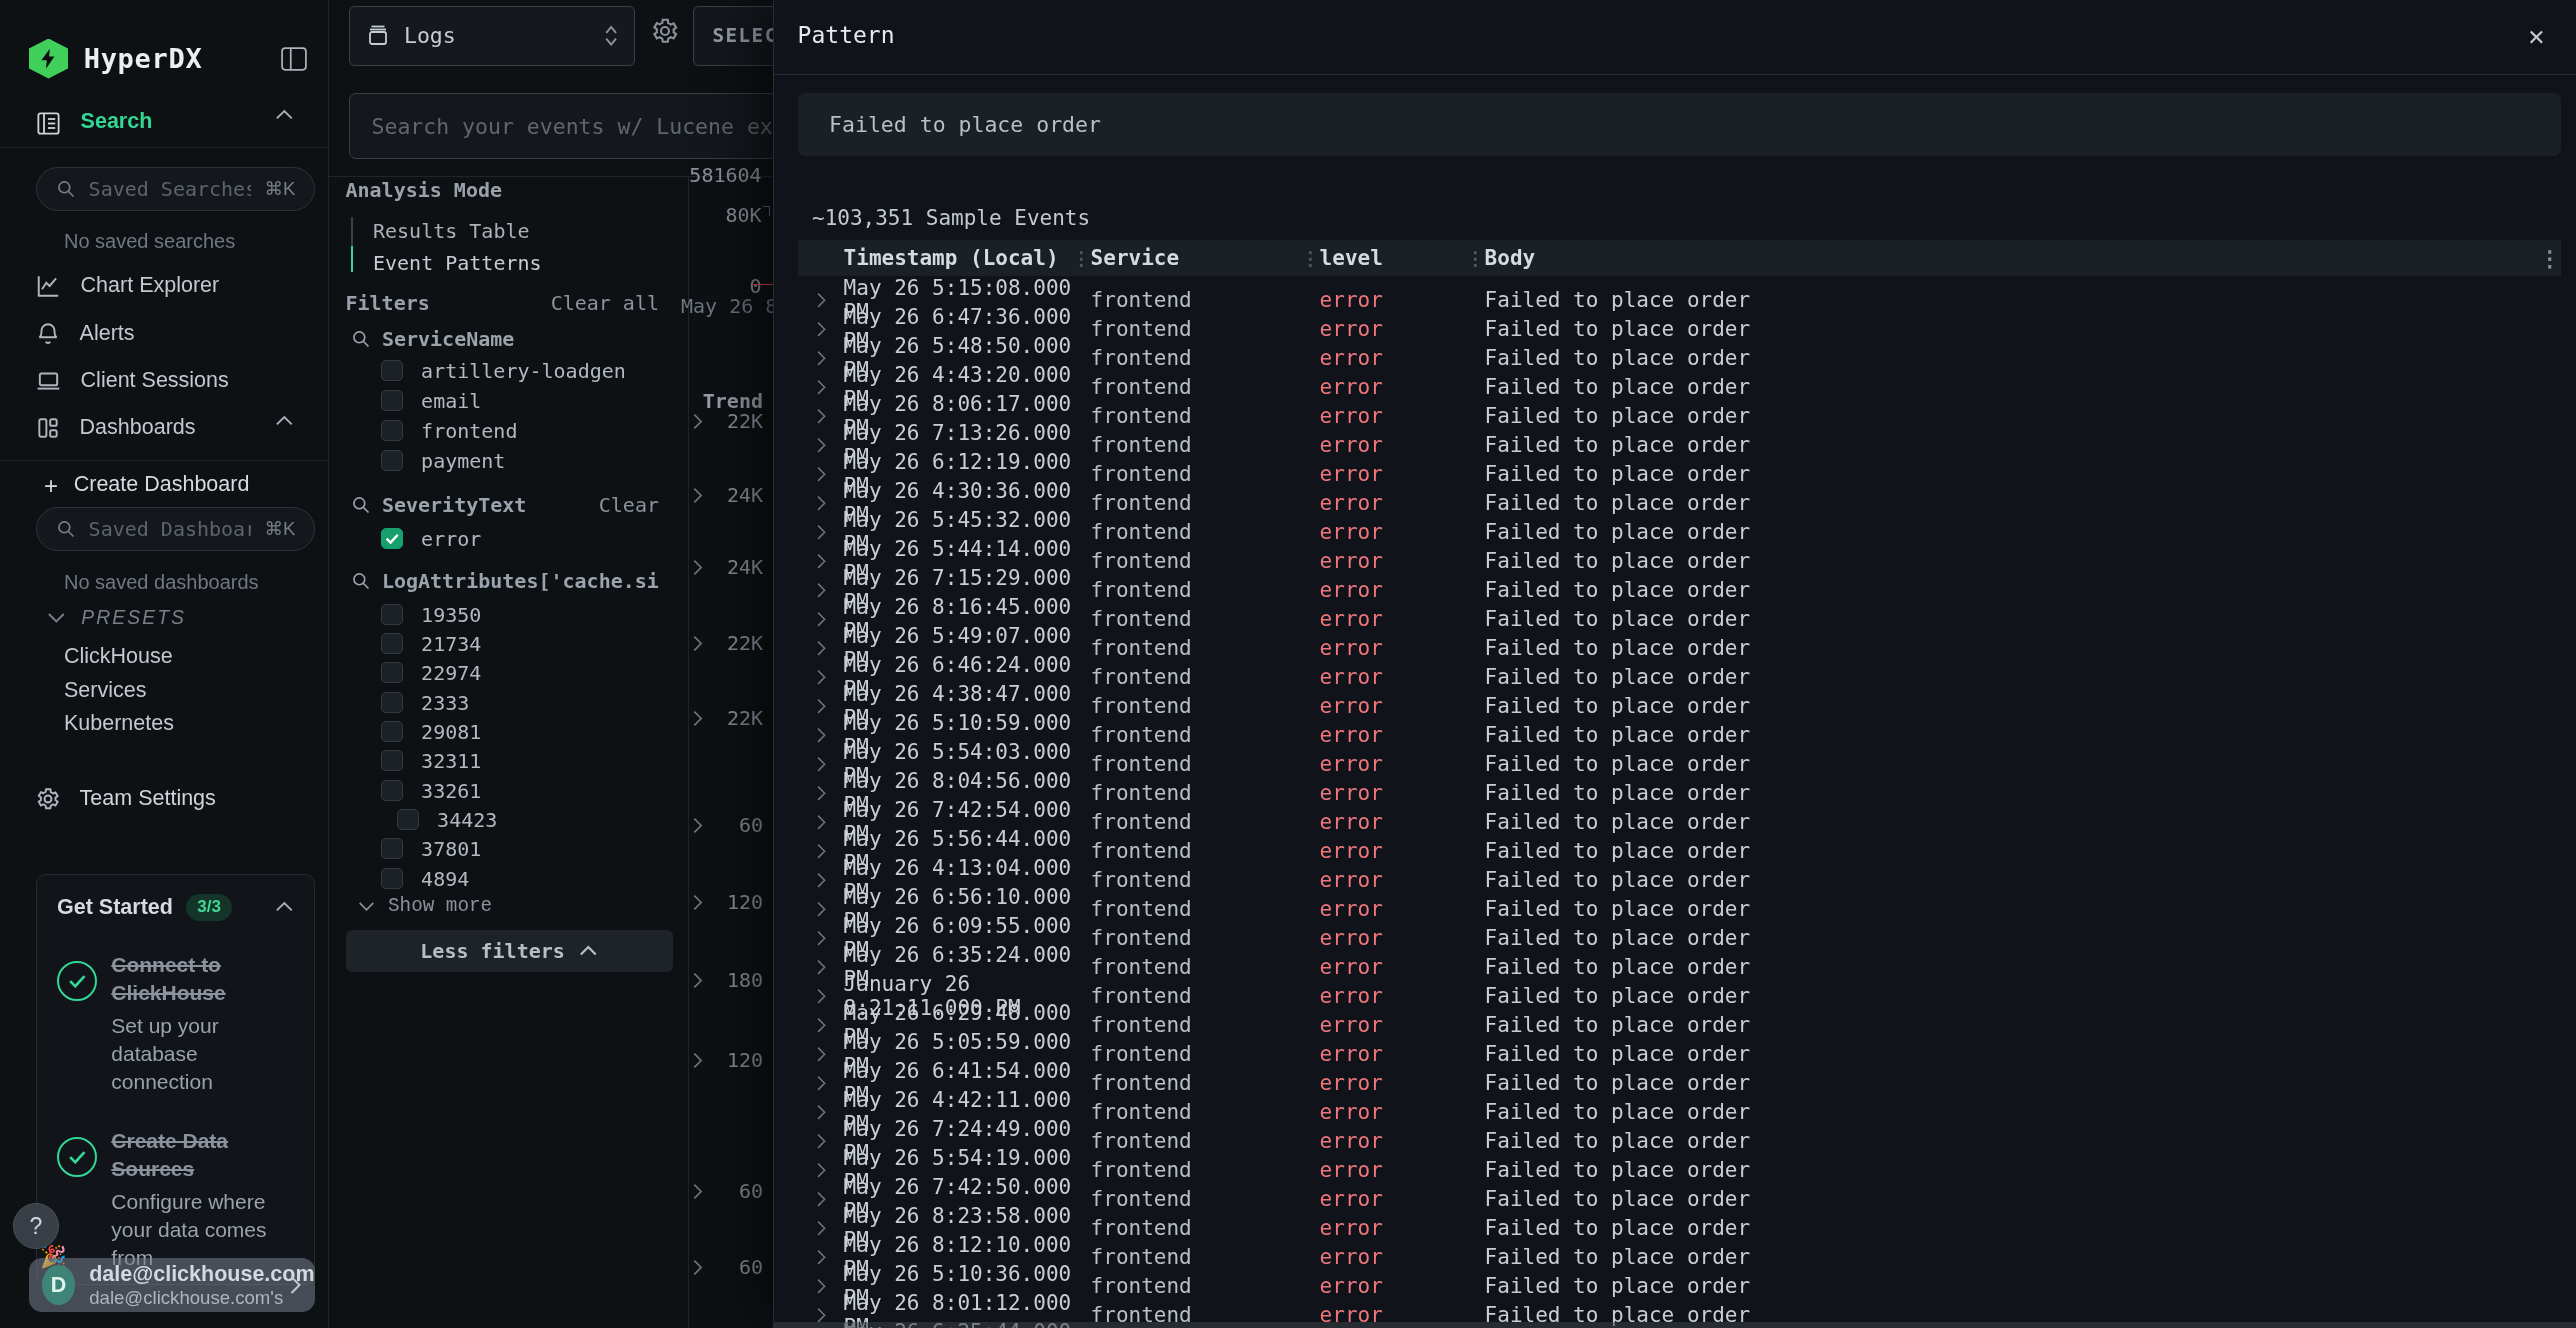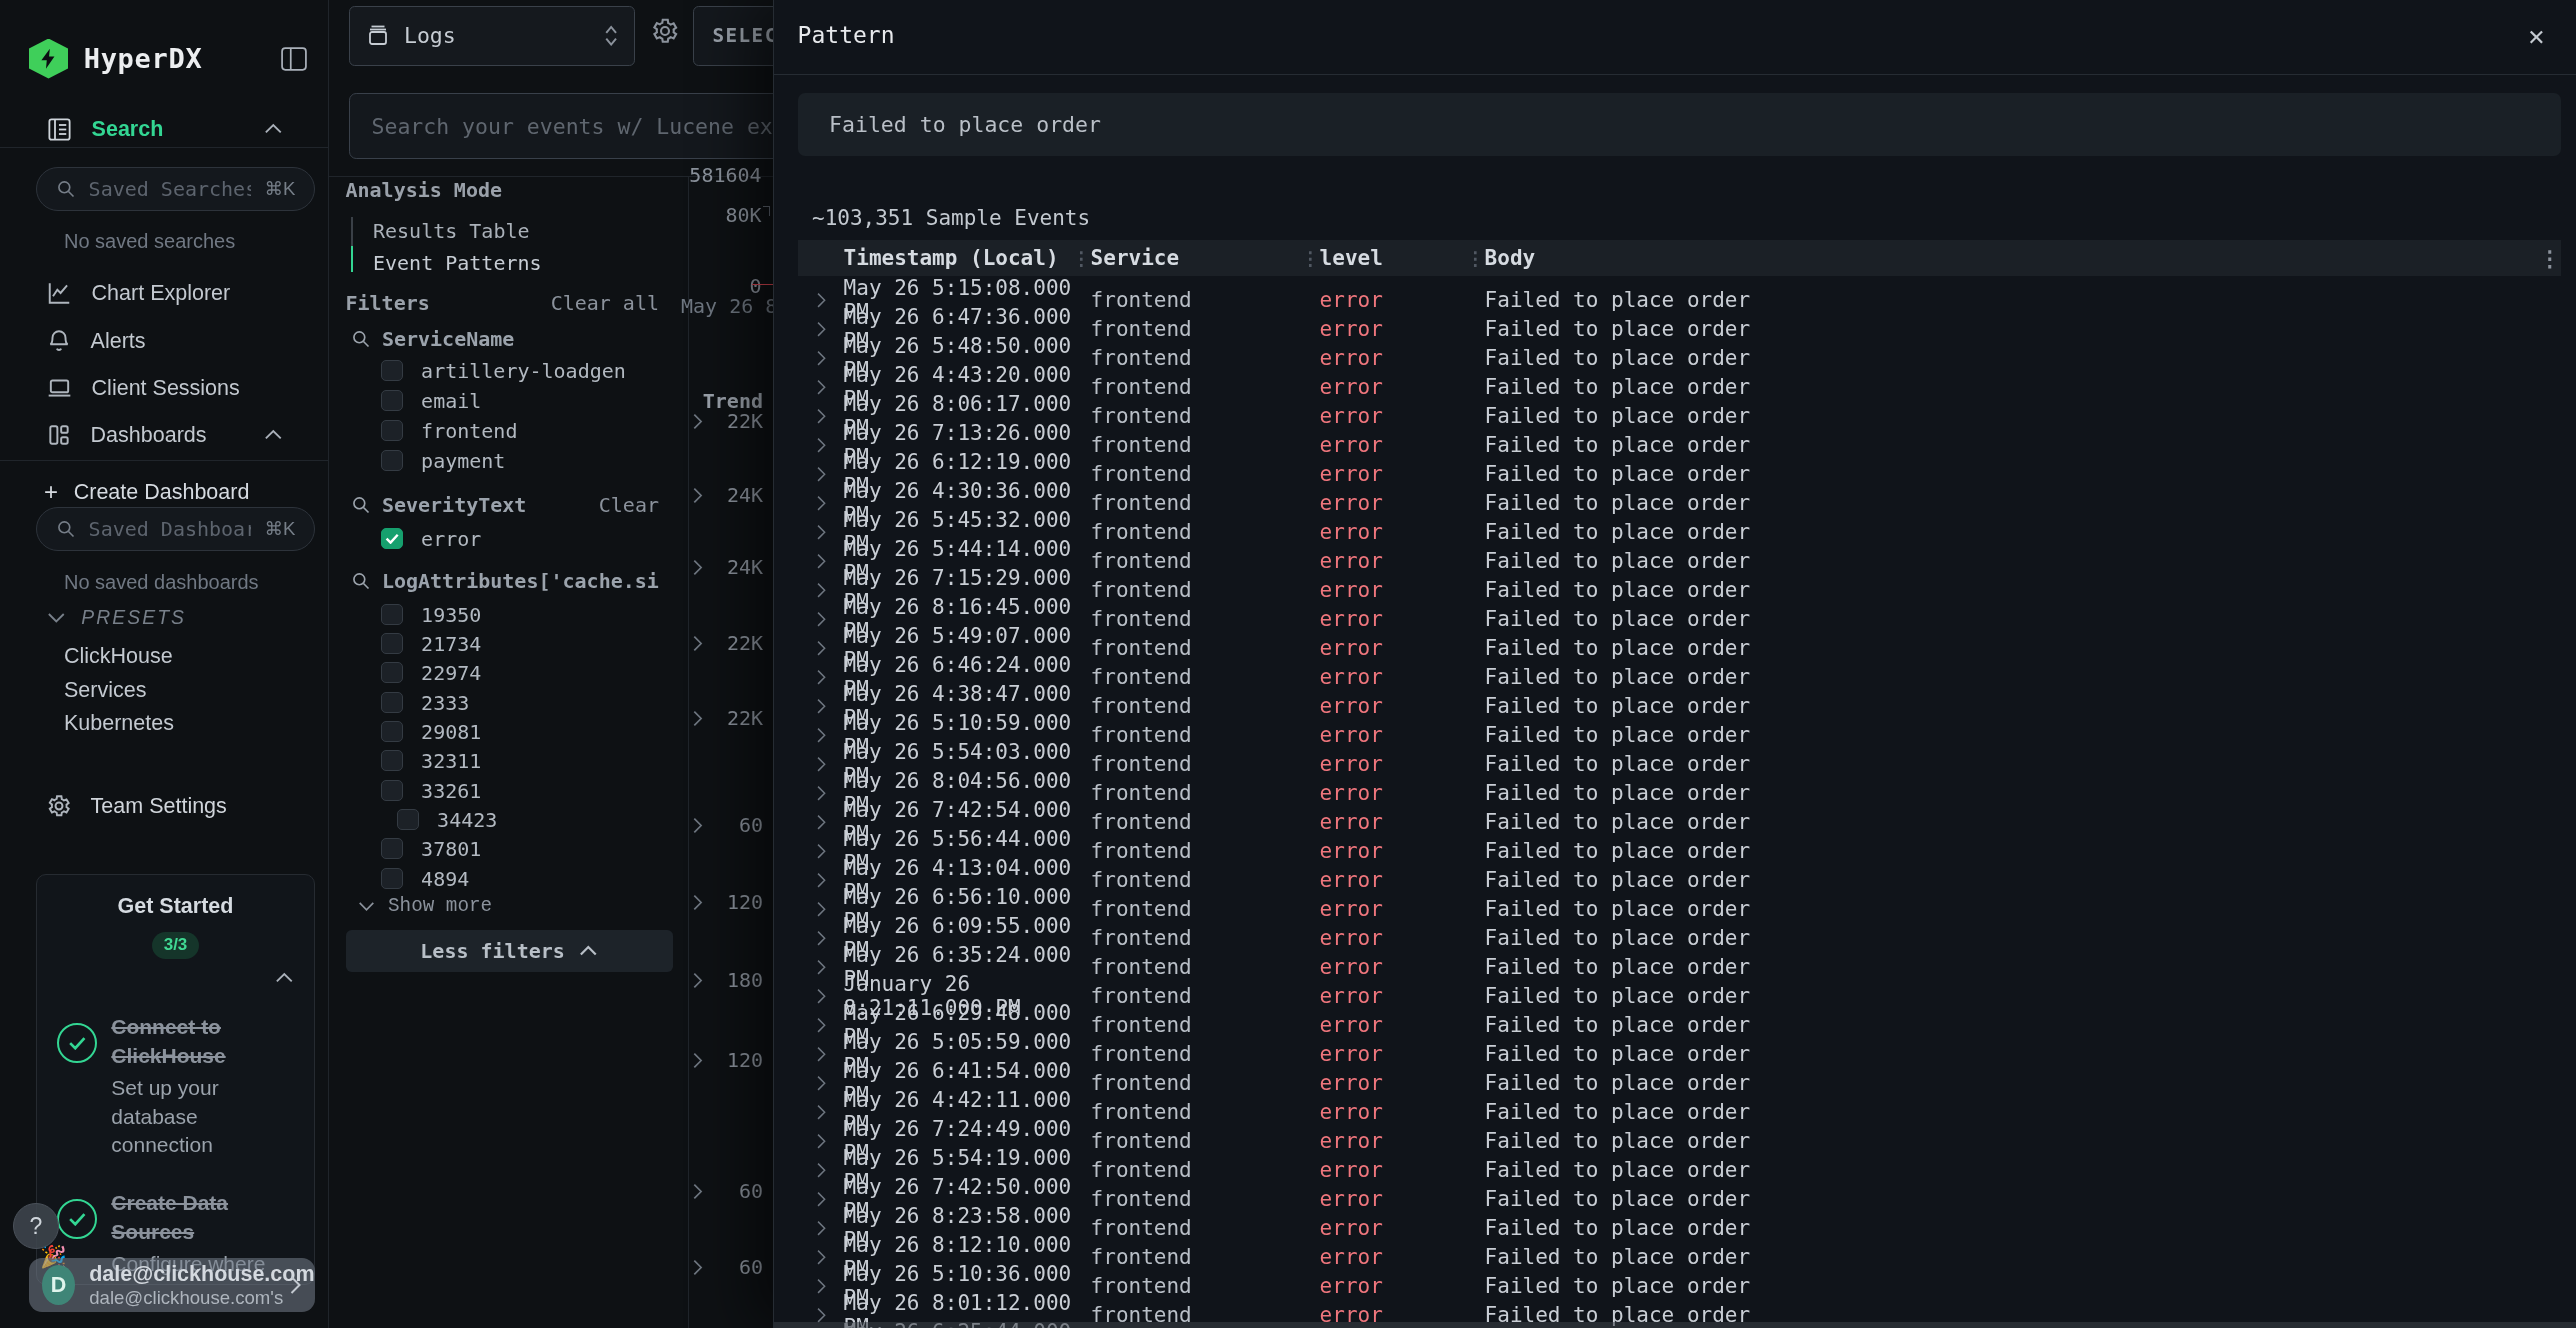--- a/index.html
+++ b/index.html
@@ -12,36 +12,36 @@
   *{box-sizing:border-box;margin:0;padding:0}
   html,body{width:2576px;height:1328px;overflow:hidden;background:var(--bg);font-family:var(--sans);}
   svg{display:block}
 
   
   #sidebar{position:absolute;left:0;top:0;width:329px;height:1328px;background:var(--bg2);border-right:0.7px solid var(--border2);}
   .brand-row{position:absolute;left:29px;top:27px;right:21.5px;height:43px;display:flex;align-items:center;gap:15.7px;margin-top:10px;}
   .hexlogo{width:39px;height:40px;background:var(--brand);clip-path:polygon(50% 0,100% 25%,100% 75%,50% 100%,0 75%,0 25%);display:flex;align-items:center;justify-content:center;}
   .brand-name{font-family:var(--mono);font-weight:bold;font-size:27px;color:#eceef0;letter-spacing:0.7px;flex:1}
   .panel-toggle{color:#aab1ba}
-  .side-row{position:absolute;left:0;width:329px;height:40px;display:flex;align-items:center;gap:18.6px;padding:0 46px;font-size:21.5px;color:#c6ccd3;}
+  .side-row{position:absolute;left:0;width:329px;height:40px;display:flex;align-items:flex-start;gap:18.6px;padding:0 35px;font-size:21.5px;color:#c6ccd3;}
   .side-row .grow{flex:1}
   .divider{position:absolute;left:0;width:329px;height:0.7px;background:var(--border2);}
   .search-label{color:var(--green);font-weight:bold;}
   .pill{position:absolute;left:36px;width:279px;height:44px;border:0.7px solid #2d333b;border-radius:24px;background:#14181d;display:flex;align-items:center;gap:13px;padding:0 18.6px;}
   .pill .ph{font-family:var(--mono);font-size:20px;color:var(--txt-faint);flex:1;white-space:nowrap;overflow:hidden;}
   .pill .kbd{font-size:18.6px;color:#767e88;}
   .muted-line{position:absolute;left:64px;font-size:20px;color:#707883;}
   .navlabel{font-size:21.5px;color:#c3c9d0;}
   .plus{font-size:24px;color:#d6dbe1;}
   .presets-row{position:absolute;left:47px;display:flex;align-items:center;gap:15.7px;color:#78808a;font-style:italic;}
   .presets-row .lbl{font-size:19.3px;letter-spacing:2.1px;}
   .preset-item{position:absolute;left:64px;font-size:21.5px;color:#c3c9d0;cursor:pointer;}
   
   #gs-card{position:absolute;left:36px;top:874px;width:279px;height:411px;border:0.7px solid #262b31;border-radius:10px;background:#11151a;padding:18.6px 20px;overflow:hidden;}
-  .gs-head{display:flex;align-items:center;gap:13px;flex-direction:column;}
+  .gs-head{display:flex;align-items:center;gap:13px;}
   .gs-title{font-size:21.5px;font-weight:bold;color:#d6dbe1;}
   .gs-badge{background:#15352a;color:#40d993;font-weight:bold;font-size:17px;border-radius:15.7px;padding:3.6px 11.4px;}
   .gs-item{display:flex;gap:14.3px;margin-top:30px;}
   .gs-check{flex:0 0 40px;width:40px;height:40px;border:2.1px solid var(--green);border-radius:50%;display:flex;align-items:center;justify-content:center;margin-top:10px;}
   .gs-item-title{font-size:21px;font-weight:bold;color:#8b929c;text-decoration:line-through;line-height:1.35;}
   .gs-item-desc{font-size:21px;color:#9aa2ab;line-height:1.35;margin-top:4.3px;}
   .confetti{position:absolute;left:40px;top:1244px;font-size:21.5px;}
   #help-fab{position:absolute;left:13px;top:1203px;width:46px;height:46px;border-radius:50%;background:rgba(64,70,79,.85);border:0.7px solid #4a515a;color:#cfd5db;font-size:23px;display:flex;align-items:center;justify-content:center;}
   #user-chip{position:absolute;left:29px;top:1258px;width:286px;height:54px;border-radius:13px;background:rgba(116,126,138,.55);display:flex;align-items:center;gap:14.3px;padding:0 13px;}
   .avatar{width:40px;height:40px;border-radius:50%;background:#3f8577;color:#dff4ec;font-size:21.5px;font-weight:bold;display:flex;align-items:center;justify-content:center;}

